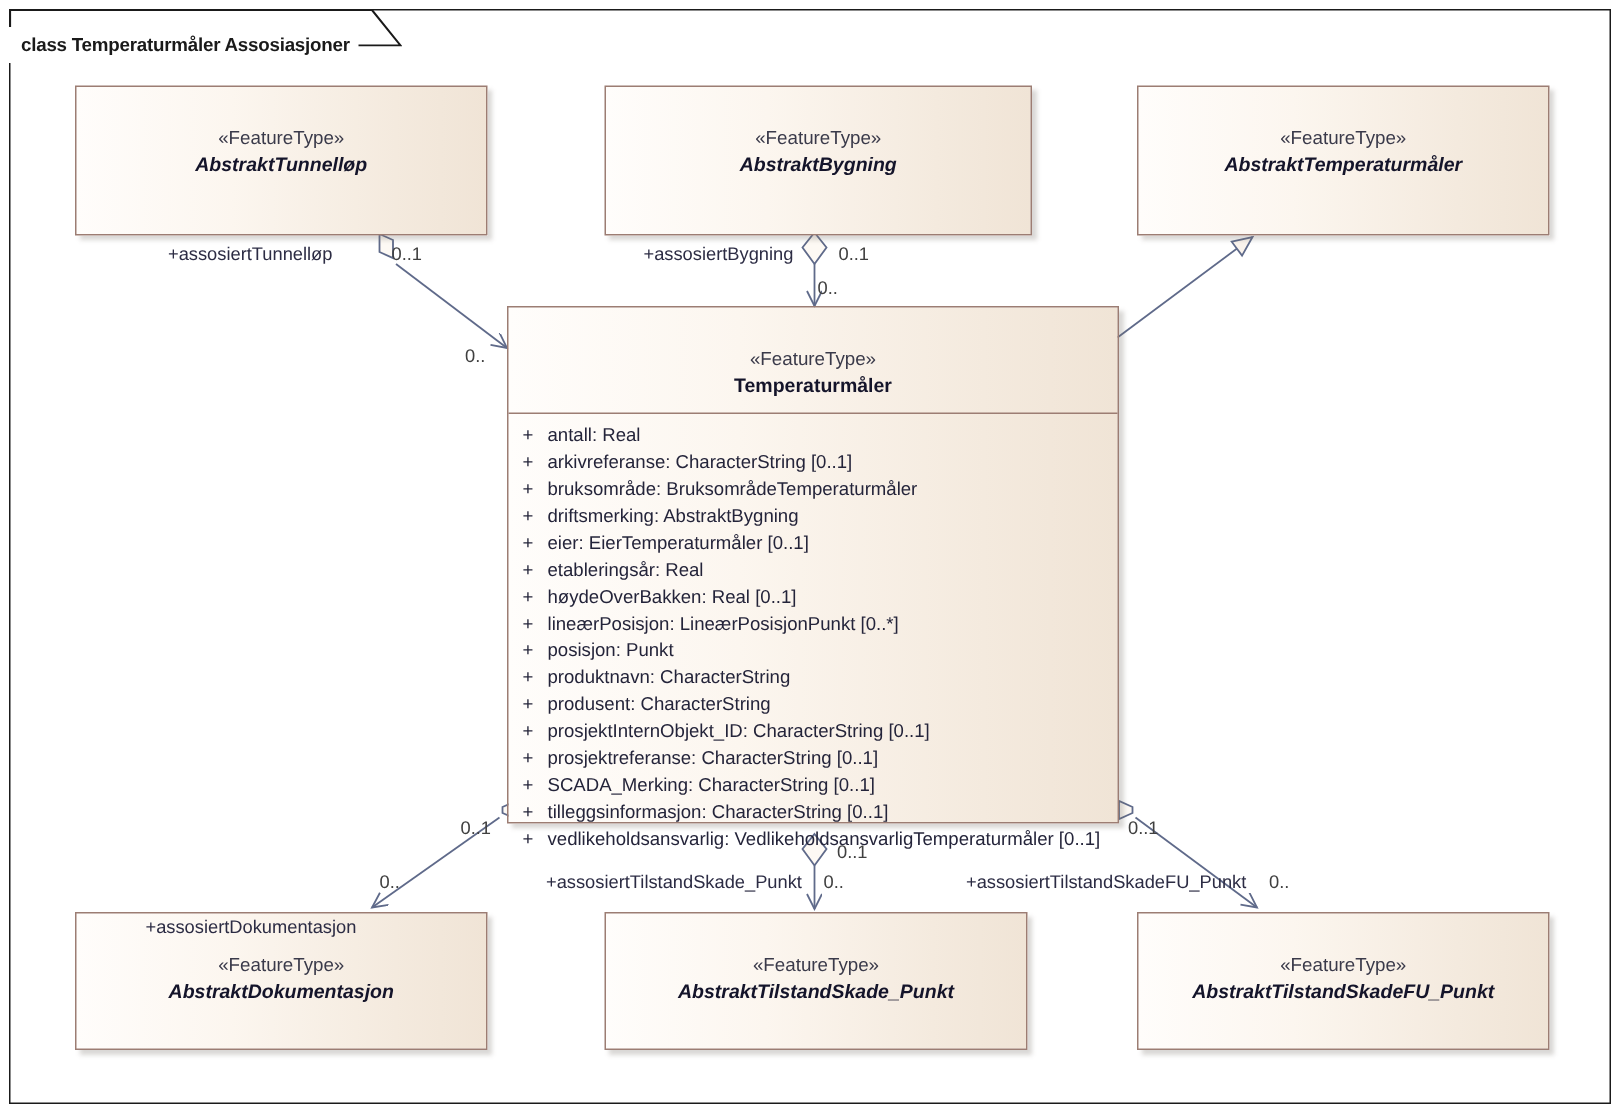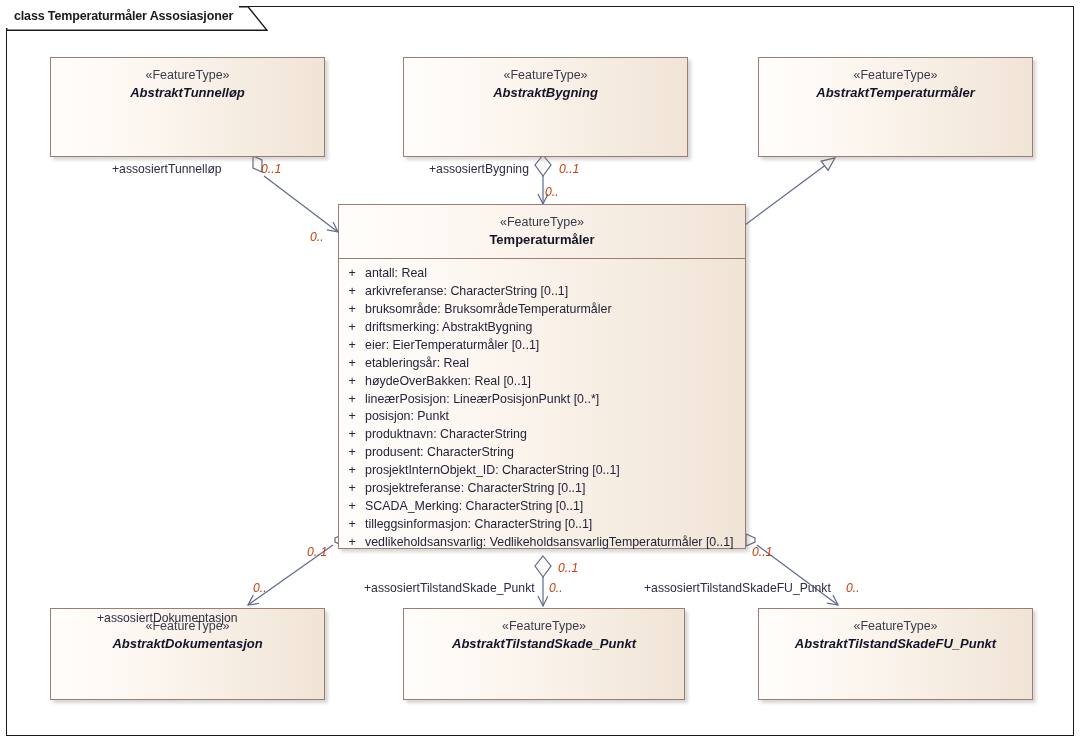--- a/index.html
+++ b/index.html
@@ -26,21 +26,21 @@
     left: 6px;
     top: 6px;
     width: 1068px;
     height: 730px;
     border: 1.4px solid #1a1a1a;
     box-sizing: border-box;
   }
   #frame-tab {
     position: absolute;
     left: 6px;
-    top: 4px;
+    top: 18px;
     height: 24px;
     box-sizing: border-box;
     display: flex;
     align-items: center;
     padding: 0 6px 0 8px;
     background: #ffffff;
     z-index: 5;
   }
   #frame-tab-label {
     font-size: 12.5px;
@@ -76,20 +76,21 @@
     box-sizing: border-box;
     border: 1px solid #9c7d73;
     background: linear-gradient(to right, #fffdfb 0%, #fcf6ef 38%, #f4eade 78%, #f0e4d6 100%);
     box-shadow: 3px 3px 3px rgba(120, 110, 105, 0.28);
     z-index: 3;
   }
   .uml-header {
     text-align: center;
     padding: 9px 4px 9px 4px;
     line-height: 1.38;
+    margin-top: 17px;
   }
   .stereotype {
     display: block;
     font-size: 12.5px;
     color: #3a3a4a;
     font-style: normal;
   }
   .cls-name {
     display: block;
     font-size: 13px;
@@ -132,25 +133,24 @@
     position: absolute;
     font-size: 12.2px;
     color: #2c2c44;
     white-space: nowrap;
     z-index: 4;
     line-height: 1;
   }
   .mult-label {
     position: absolute;
     font-size: 12.2px;
-    color: #c2410c;
+    color: #404040;
     white-space: nowrap;
     z-index: 4;
     line-height: 1;
-    font-style: italic;
   }
 </style>
 </head>
 <body>
 
 <div id="canvas">
 
   <div id="frame-border"></div>
 
   <svg id="frame-tab-shape" viewBox="0 0 262 25" preserveAspectRatio="none">

